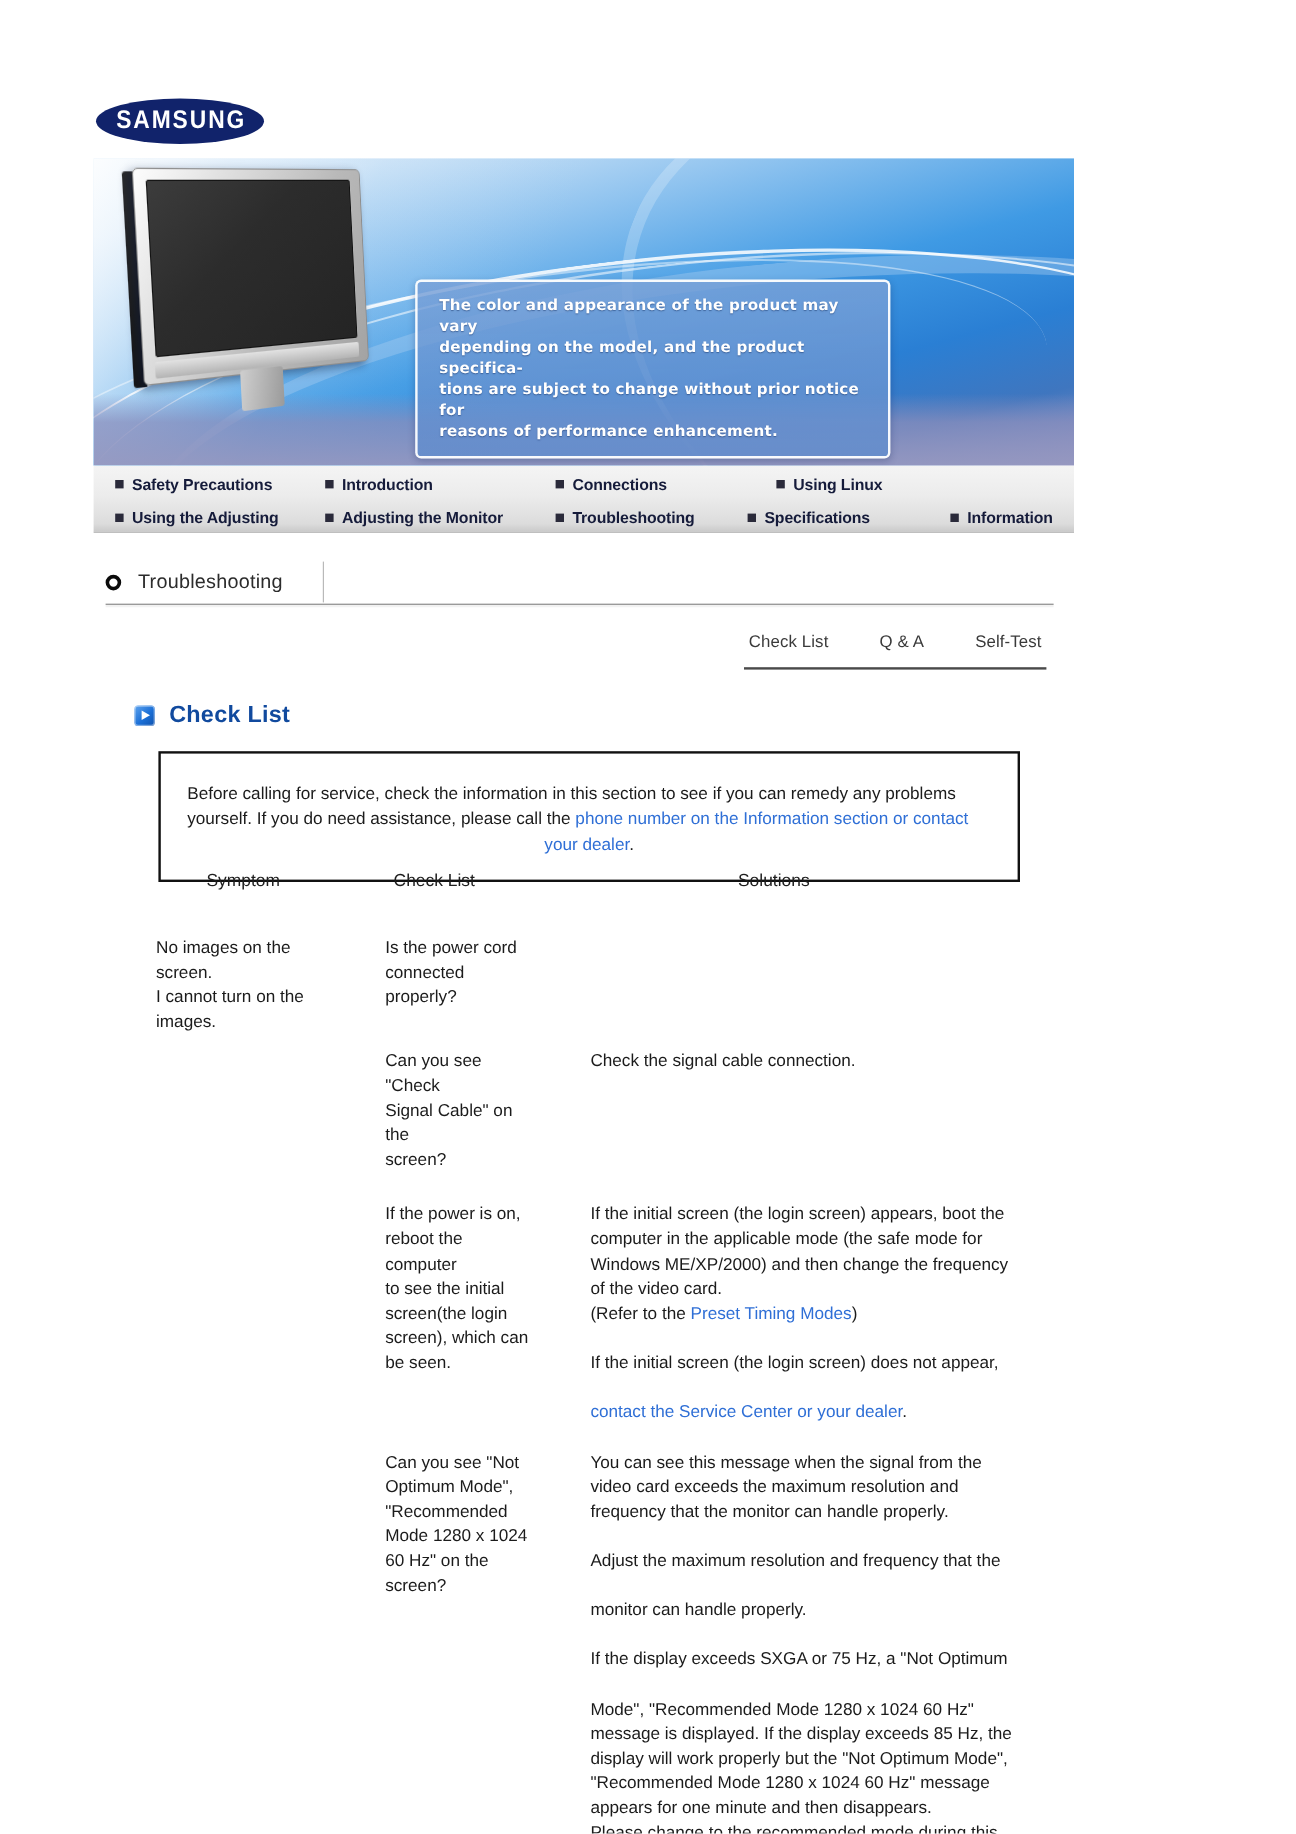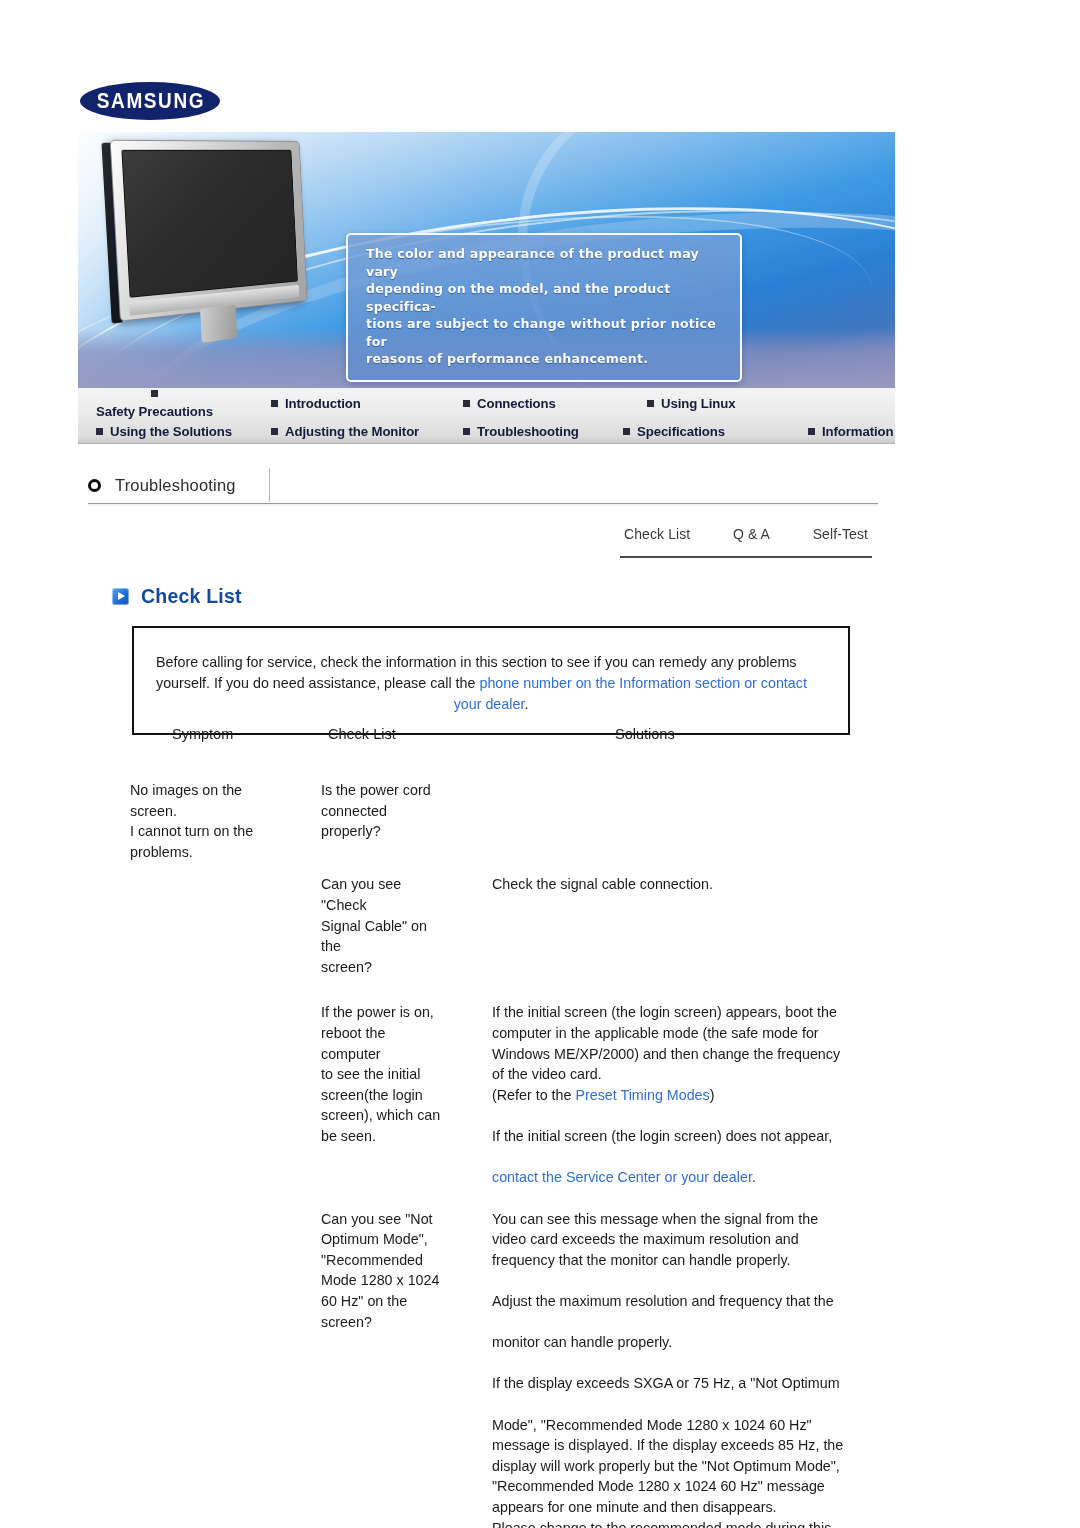--- a/index.html
+++ b/index.html
@@ -402,55 +402,55 @@
   <div class="notice-box">
     <p>The color and appearance of the product may vary</p>
     <p>depending on the model, and the product specifica-</p>
     <p>tions are subject to change without prior notice for</p>
     <p>reasons of performance enhancement.</p>
   </div>
 </div>
 
 <div class="navbar">
   <div class="nav-row row1">
-    <div class="nav-item" style="left:18px;flex-direction:column;">
+    <div class="nav-item" style="left:18px;">
       <span class="nav-bullet"></span>
       <span class="nav-label">Safety Precautions</span>
     </div>
     <div class="nav-item" style="left:193px;">
       <span class="nav-bullet"></span>
       <span class="nav-label">Introduction</span>
     </div>
     <div class="nav-item" style="left:385px;">
       <span class="nav-bullet"></span>
       <span class="nav-label">Connections</span>
     </div>
     <div class="nav-item" style="left:569px;">
       <span class="nav-bullet"></span>
       <span class="nav-label">Using Linux</span>
     </div>
   </div>
   <div class="nav-row row2">
     <div class="nav-item" style="left:18px;">
       <span class="nav-bullet"></span>
-      <span class="nav-label">Using the Solutions</span>
+      <span class="nav-label">Using the Adjusting</span>
     </div>
     <div class="nav-item" style="left:193px;">
       <span class="nav-bullet"></span>
       <span class="nav-label">Adjusting the Monitor</span>
     </div>
     <div class="nav-item" style="left:385px;">
       <span class="nav-bullet"></span>
       <span class="nav-label">Troubleshooting</span>
     </div>
     <div class="nav-item" style="left:545px;">
       <span class="nav-bullet"></span>
       <span class="nav-label">Specifications</span>
     </div>
-    <div class="nav-item" style="left:730px;">
+    <div class="nav-item" style="left:714px;">
       <span class="nav-bullet"></span>
       <span class="nav-label">Information</span>
     </div>
   </div>
 </div>
 
 <div class="page-header">
   <div class="ph-inner">
     <span class="ph-ring"></span>
     <span class="ph-title">Troubleshooting</span>
@@ -484,21 +484,21 @@
     <div class="th th-solution">Solutions</div>
   </div>
 
   <div class="tbl-body">
 
     <div class="row" style="margin-top:20px;">
       <div class="col-symptom cell">
         <p class="tight">No images on the</p>
         <p class="tight">screen.</p>
         <p class="tight">I cannot turn on the</p>
-        <p class="tight">problems.</p>
+        <p class="tight">images.</p>
       </div>
       <div class="col-check cell">
         <p class="tight">Is the power cord</p>
         <p class="tight">connected properly?</p>
       </div>
     </div>
 
     <div class="row" style="margin-top:12px;">
       <div class="col-symptom cell"></div>
       <div class="col-check cell">

